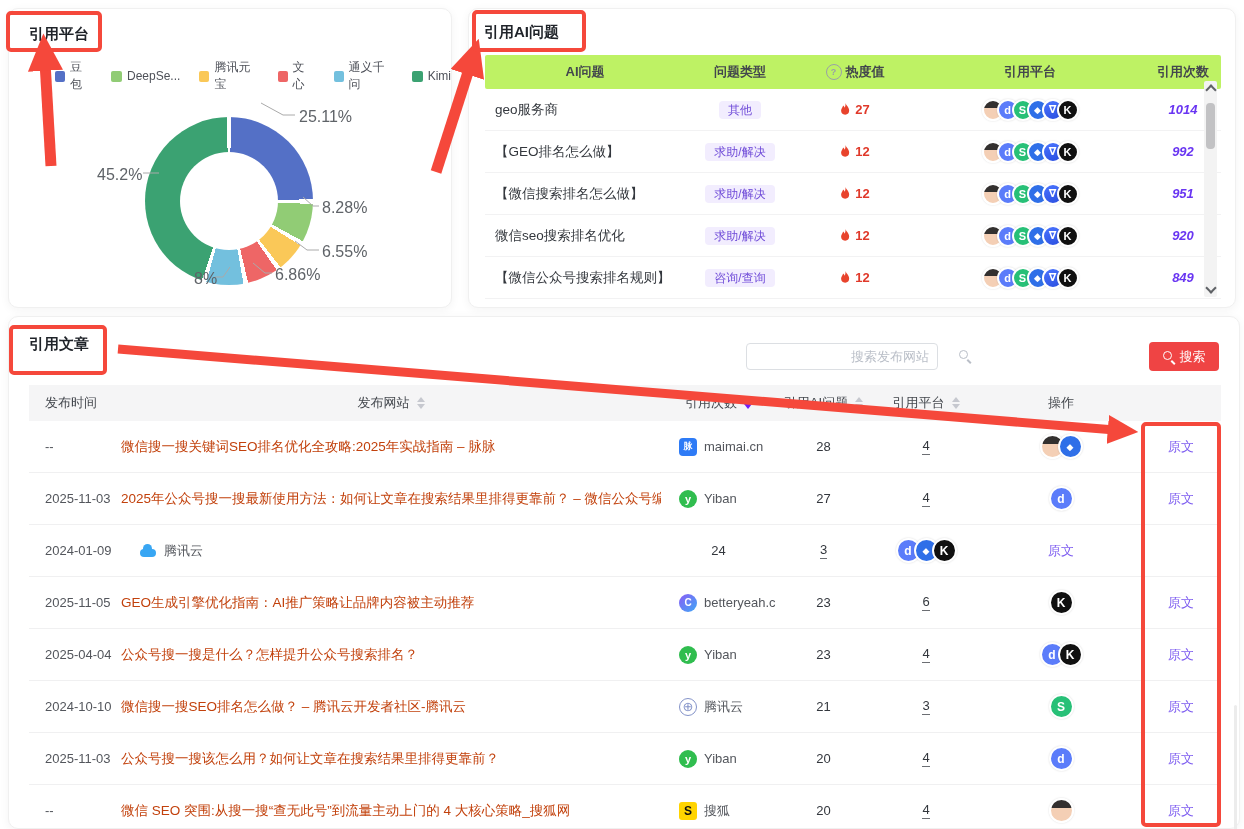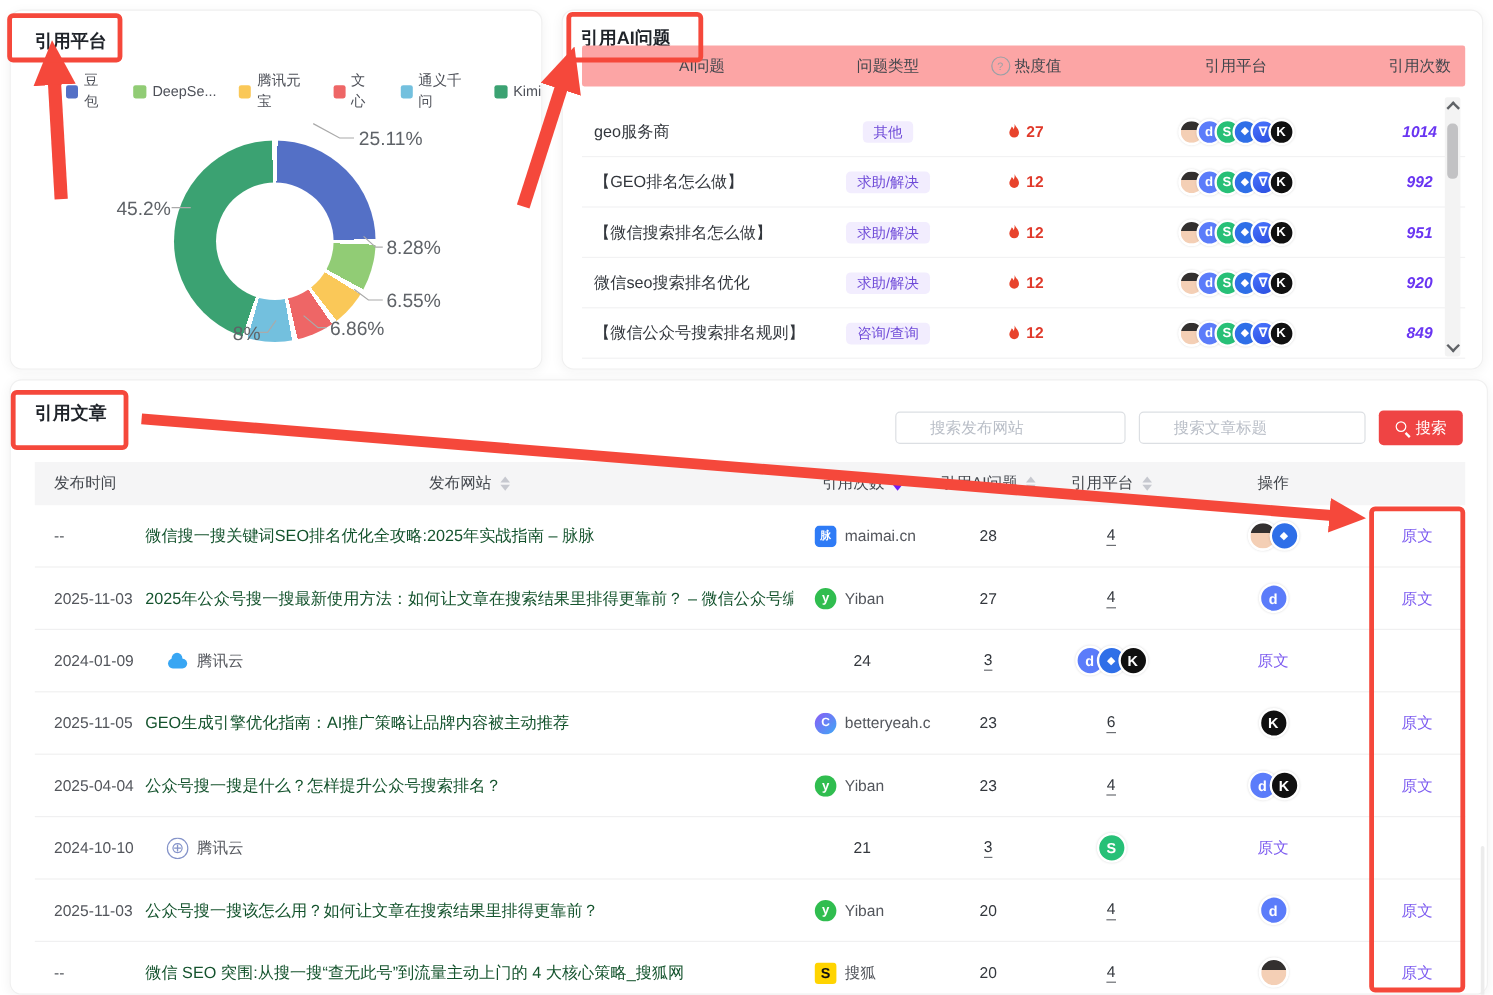--- a/index.html
+++ b/index.html
@@ -21,22 +21,22 @@
   #donut{position:absolute;left:136px;top:108px;width:168px;height:168px;border-radius:50%;}
   #donut::after{content:"";position:absolute;left:50%;top:50%;width:98px;height:98px;
         margin:-49px 0 0 -49px;background:#fff;border-radius:50%;}
   .dlabel{position:absolute;font-size:16px;color:#5f6368;white-space:nowrap;}
   #leaders{position:absolute;left:0;top:0;pointer-events:none;}
 
   
   #questions-card{left:468px;top:8px;width:768px;height:300px;}
   #questions-card .card-title{left:15px;top:14px;}
   .qgrid{display:grid;grid-template-columns:200px 110px 120px 230px 76px;align-items:center;}
-  .qhead{position:absolute;left:16px;top:29px;width:736px;height:34px;background:#fca5a5;
-         border-radius:2px;font-size:13px;color:#43474d;font-weight:400;}
+  .qhead{position:absolute;left:16px;top:46px;width:736px;height:34px;background:#bef264;
+         border-radius:2px;font-size:13px;color:#43474d;font-weight:700;}
   .qhead .hc{display:flex;justify-content:center;align-items:center;gap:4px;}
   .qrows{position:absolute;left:16px;top:80px;width:736px;}
   .qrow{height:41px;border-bottom:1px solid #f2f2f3;font-size:13.5px;color:#33373d;}
   .qrow .qc{display:flex;justify-content:center;align-items:center;}
   .qrow .qc.first{justify-content:flex-start;padding-left:10px;}
   .badge{background:#f2edfe;color:#6f4bd8;font-size:12px;padding:3px 9px;border-radius:4px;line-height:1;}
   .heat{display:flex;align-items:center;gap:4px;font-weight:700;color:#e0392a;font-size:13px;}
   .qcount{font-weight:700;color:#6935f2;font-size:13px;font-style:italic;text-align:right;}
   .help{width:14px;height:14px;border:1px solid #9aa0a6;border-radius:50%;color:#9aa0a6;
         font-size:9px;display:inline-flex;align-items:center;justify-content:center;}
@@ -94,21 +94,21 @@
 
   .agrid{display:grid;grid-template-columns:92px 540px 115px 95px 110px 160px 80px;align-items:center;}
   .ahead{position:absolute;left:20px;top:68px;width:1192px;height:36px;background:#f5f5f6;
          font-size:13px;color:#43474d;font-weight:500;}
   .ahead .hc{display:flex;align-items:center;justify-content:center;gap:2px;}
   .ahead .hc.left{justify-content:flex-start;padding-left:16px;}
   .arows{position:absolute;left:20px;top:104px;width:1192px;}
   .arow{height:51px;border-bottom:1px solid #f0f0f1;font-size:13px;color:#33373d;}
   .arow .c{display:flex;align-items:center;justify-content:center;}
   .arow .date{justify-content:flex-start;padding-left:16px;color:#53565c;}
-  .arow .title{justify-content:flex-start;color:#14532d;white-space:nowrap;overflow:hidden;font-size:13.5px;}
+  .arow .title{justify-content:flex-start;color:#c2410c;white-space:nowrap;overflow:hidden;font-size:13.5px;}
   .arow .site{justify-content:flex-start;padding-left:18px;gap:7px;color:#53565c;white-space:nowrap;overflow:hidden;}
   .aiq{border-bottom:1px solid #6b6e73;padding-bottom:1px;cursor:pointer;}
   .origin{color:#7d5cf0;font-size:13px;cursor:pointer;text-decoration:none;}
 
   .sorts{display:inline-flex;flex-direction:column;gap:2px;margin-left:5px;}
   .sorts i{width:0;height:0;border-left:4px solid transparent;border-right:4px solid transparent;display:block;}
   .sorts .u{border-bottom:5px solid #c6c8cf;}
   .sorts .d{border-top:5px solid #c6c8cf;}
   .sorts .d.active{border-top-color:#711df4;}
 
@@ -326,23 +326,22 @@
     <span class="chev up"></span>
     <span class="thumb"></span>
     <span class="chev down"></span>
   </div>
 </div>
 
 <div class="card" id="articles-card">
   <div class="card-title">引用文章</div>
 
   <span class="mag" style="left:747px;top:33px;"></span>
-  <input class="sinput" style="left: 737px; top: 26px; width: 192px;" placeholder="搜索发布网站">
+  <input class="sinput" style="left: 737px; top: 26px; width: 192px; text-align: right;" placeholder="搜索发布网站">
   <span class="mag" style="left:950px;top:33px;"></span>
-  <input class="sinput" style="left: 940px; top: 26px; width: 189px;" placeholder="搜索文章标题">
   <button id="search-btn">
     <span class="mag"></span>
     <span>搜索</span>
   </button>
 
   <div class="ahead agrid">
     <div class="hc left">
         <span>发布时间</span>
       </div>
     <div class="hc">
@@ -477,20 +476,21 @@
             <span class="ic p-deepseek"></span>
             <span class="ic p-kimi"></span>
           </span>
         </div>
       <div class="c">
           <a class="origin">原文</a>
         </div>
     </div>
     <div class="arow agrid">
       <div class="c date">2024-10-10</div>
+      <div class="c title">微信搜一搜SEO排名怎么做？ – 腾讯云开发者社区-腾讯云</div>
       <div class="c site">
           <span class="sic s-qcloud-globe"></span>
           <span>腾讯云</span>
         </div>
       <div class="c">21</div>
       <div class="c">
           <span class="aiq">3</span>
         </div>
       <div class="c">
           <span class="pstack big">

